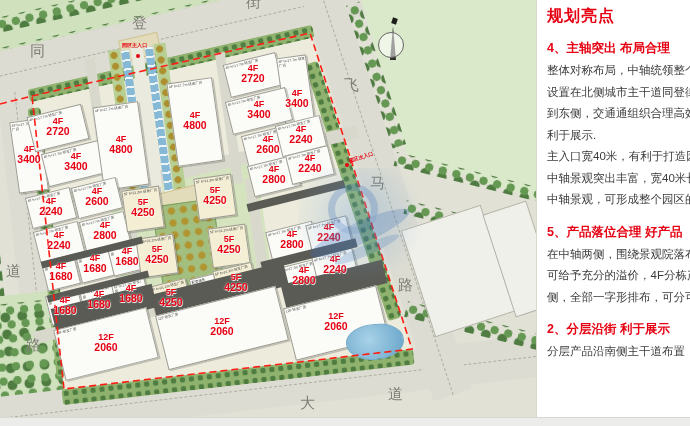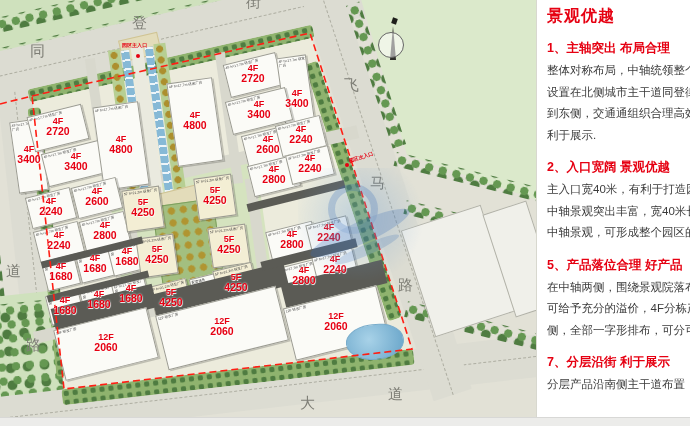--- a/index.html
+++ b/index.html
@@ -436,34 +436,33 @@
 
     <div class="abs wm">
       <div class="glow"></div>
         <div class="ring"></div>
         <div class="sw"></div>
         <div class="sw2"></div>
     </div>
   </div>
 
   <aside class="panel">
-    <h2>景观优越</h2>
+    <h2>规划亮点</h2>
     <div id="sections">
-        <h3>1、主轴突出 布局合理</h3>
+        <h3>4、主轴突出 布局合理</h3>
         <p>整体对称布局，中轴统领整个</p>
         <p>设置在北侧城市主干道同登街</p>
         <p>到东侧，交通通组织合理高效</p>
         <p>利于展示.</p>
-        <h3>2、入口宽阔 景观优越</h3>
         <p>主入口宽40米，有利于打造园</p>
         <p>中轴景观突出丰富，宽40米长</p>
         <p>中轴景观，可形成整个园区的</p>
         <h3>5、产品落位合理 好产品</h3>
         <p>在中轴两侧，围绕景观院落布</p>
         <p>可给予充分的溢价，4F分栋产</p>
         <p>侧，全部一字形排布，可分可</p>
-        <h3>7、分层沿街 利于展示</h3>
+        <h3>2、分层沿街 利于展示</h3>
         <p>分层产品沿南侧主干道布置，</p>
       </div>
   </aside>
 
   <div class="bottom-strip"></div>
 </div>
 
 </body></html>

